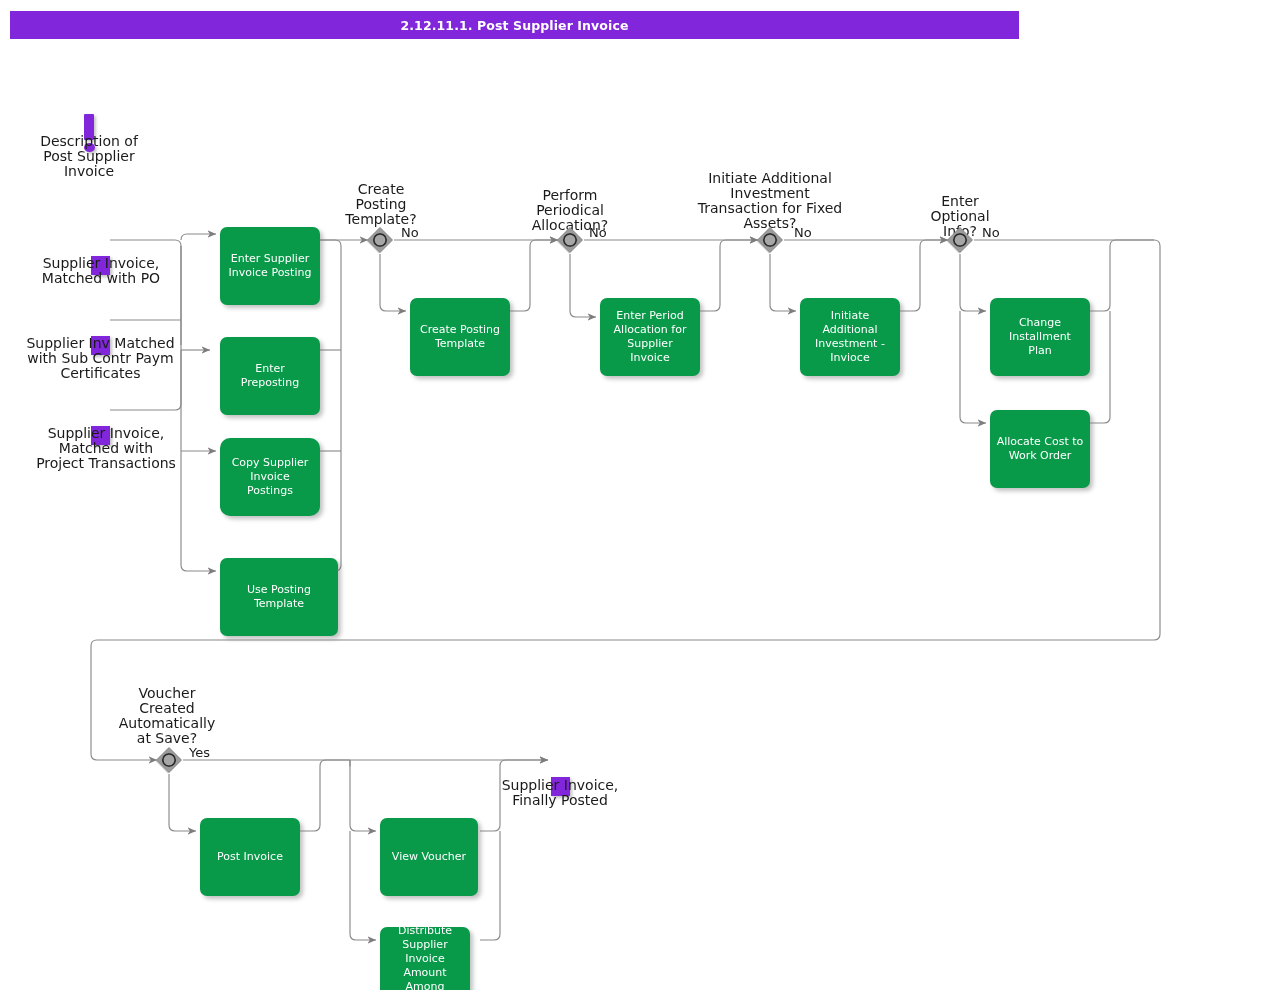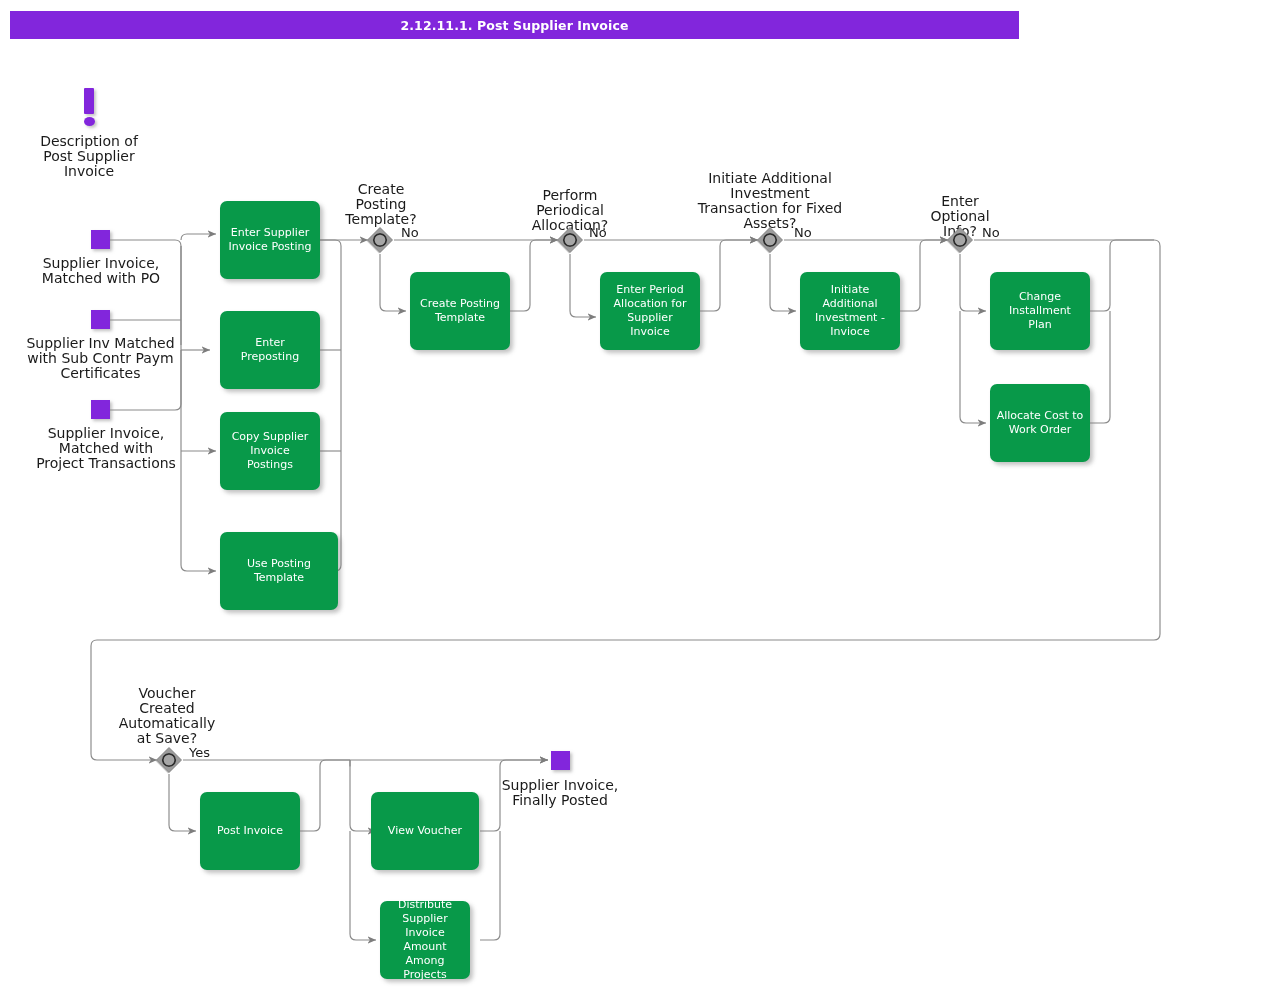--- a/index.html
+++ b/index.html
@@ -46,20 +46,21 @@
     left: 0;
     top: 0;
     width: 1280px;
     height: 990px;
   }
 
   
   .node {
     position: absolute;
     box-sizing: border-box;
+    margin-top: 26px;
   }
 
   
   .proc {
     background: #089949;
     border-radius: 7px;
     color: #ffffff;
     font-size: 11px;
     line-height: 14px;
     display: flex;
@@ -207,21 +208,21 @@
 Matched with
 Project Transactions</div>
 
   <div class="node proc" style="left:220px; top:201px; width:100px; height:78px;">
     <span>Enter Supplier
 Invoice Posting</span>
   </div>
   <div class="node proc" style="left:220px; top:311px; width:100px; height:78px;">
     <span>Enter Preposting</span>
   </div>
-  <div class="node proc" style="left:220px; top:412px; width:100px; height:78px;">
+  <div class="node proc" style="left:220px; top:412px; width:100px; height:78px;border-radius:10px;">
     <span>Copy Supplier
 Invoice Postings</span>
   </div>
   <div class="node proc" style="left:220px; top:532px; width:118px; height:78px;">
     <span>Use Posting
 Template</span>
   </div>
 
   <div class="lbl" style="left:331px; top:182px; width:100px;">Create
 Posting
@@ -305,21 +306,21 @@
     <path d="M14,3.5 L26.5,16 L14,28.5 L1.5,16 Z" fill="#a8a8a8" opacity="0.55"></path>
     <path d="M15,2.5 L27.5,15 L15,27.5 L2.5,15 Z" fill="#9c9c9c" stroke="#7f7f7f" stroke-width="0.8"></path>
     <circle cx="15" cy="15" r="6.2" fill="#a6a6a6" stroke="#ffffff" stroke-width="1.5"></circle>
     <circle cx="15" cy="15" r="6.2" fill="none" stroke="#2b2b2b" stroke-width="1.8"></circle>
   </svg>
   <div class="branch-lbl" style="left:189px; top:746px;">Yes</div>
 
   <div class="node proc" style="left:200px; top:792px; width:100px; height:78px;">
     <span>Post Invoice</span>
   </div>
-  <div class="node proc" style="left:371px; top:792px; width:108px; height:78px;">
+  <div class="node proc" style="left:380px; top:792px; width:98px; height:78px;">
     <span>View Voucher</span>
   </div>
   <div class="node proc" style="left:380px; top:901px; width:90px; height:78px;">
     <span>Distribute
 Supplier Invoice
 Amount Among
 Projects</span>
   </div>
 
   <div class="node data-sq" style="left:551px; top:751px;"></div>

